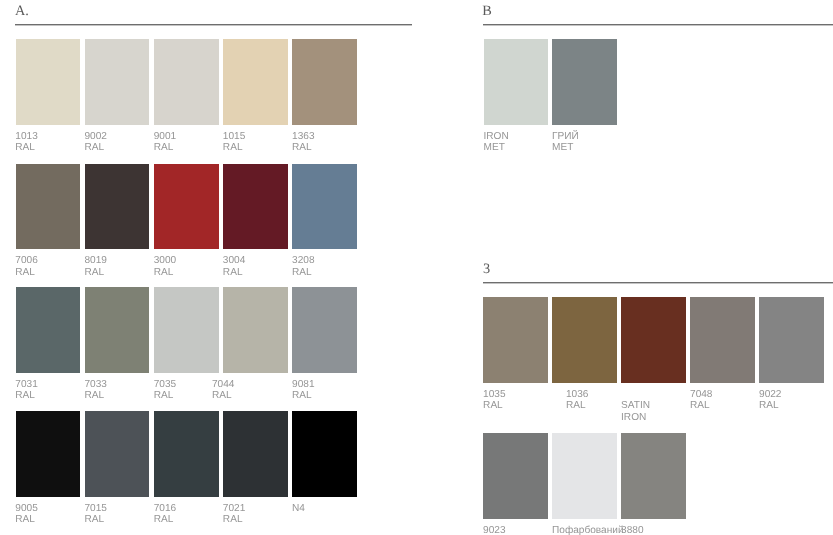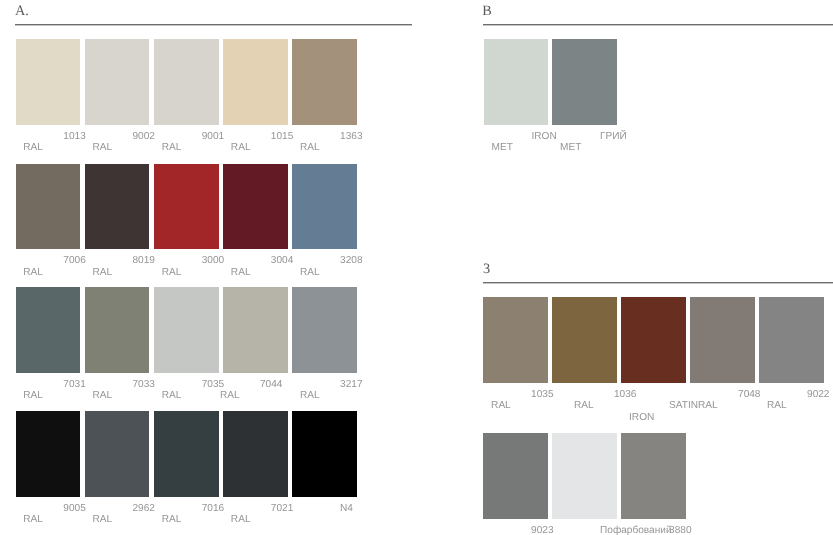--- a/index.html
+++ b/index.html
@@ -23,22 +23,22 @@
   .sec-rule{
     position:absolute;height:2px;
     background:linear-gradient(to bottom,#6e6e6e 0%,#6e6e6e 50%,#c4c4c4 50%,#c4c4c4 100%);
   }
   .swatch{position:absolute;pointer-events:auto;cursor:pointer;}
   .label{
     position:absolute;pointer-events:auto;
     font-size:10.1px;line-height:11.5px;color:#969696;
     white-space:nowrap;letter-spacing:0px;
   }
-  .label .l1{display:block;margin-left:48px;}
-  .label .l2{display:block;margin-left:8px;}
+  .label .l1{display:block;}
+  .label .l2{display:block;}
 </style>
 </head>
 <body>
 
 <div class="page">
   <section class="palette-section">
     <div class="sec-title" style="left:15px;top:4px">A.</div>
     <div class="sec-rule" style="left:15px;top:24px;width:396.5px"></div>
     <div class="swatch-row">
       <div class="swatch-cell">
@@ -139,37 +139,37 @@
       <div class="swatch-cell">
         <div class="swatch" style="left: 223.17px; top: 287.3px; width: 64.6px; height: 85.6px; background-color: rgb(182, 180, 168);"></div>
         <div class="label" style="left:212px;top:378.9px">
           <span class="l1">7044</span>
           <span class="l2">RAL</span>
         </div>
       </div>
       <div class="swatch-cell">
         <div class="swatch" style="left: 292.36px; top: 287.3px; width: 64.6px; height: 85.6px; background-color: rgb(141, 146, 150);"></div>
         <div class="label" style="left:292.06px;top:378.9px">
-          <span class="l1">3217</span>
+          <span class="l1">9081</span>
           <span class="l2">RAL</span>
         </div>
       </div>
     </div>
     <div class="swatch-row">
       <div class="swatch-cell">
         <div class="swatch" style="left: 15.6px; top: 411.1px; width: 64.6px; height: 85.6px; background-color: rgb(15, 15, 15);"></div>
         <div class="label" style="left:15.3px;top:502.7px">
           <span class="l1">9005</span>
           <span class="l2">RAL</span>
         </div>
       </div>
       <div class="swatch-cell">
         <div class="swatch" style="left: 84.79px; top: 411.1px; width: 64.6px; height: 85.6px; background-color: rgb(77, 82, 87);"></div>
         <div class="label" style="left:84.49px;top:502.7px">
-          <span class="l1">2962</span>
+          <span class="l1">7015</span>
           <span class="l2">RAL</span>
         </div>
       </div>
       <div class="swatch-cell">
         <div class="swatch" style="left: 153.98px; top: 411.1px; width: 64.6px; height: 85.6px; background-color: rgb(53, 62, 65);"></div>
         <div class="label" style="left:153.68px;top:502.7px">
           <span class="l1">7016</span>
           <span class="l2">RAL</span>
         </div>
       </div>

